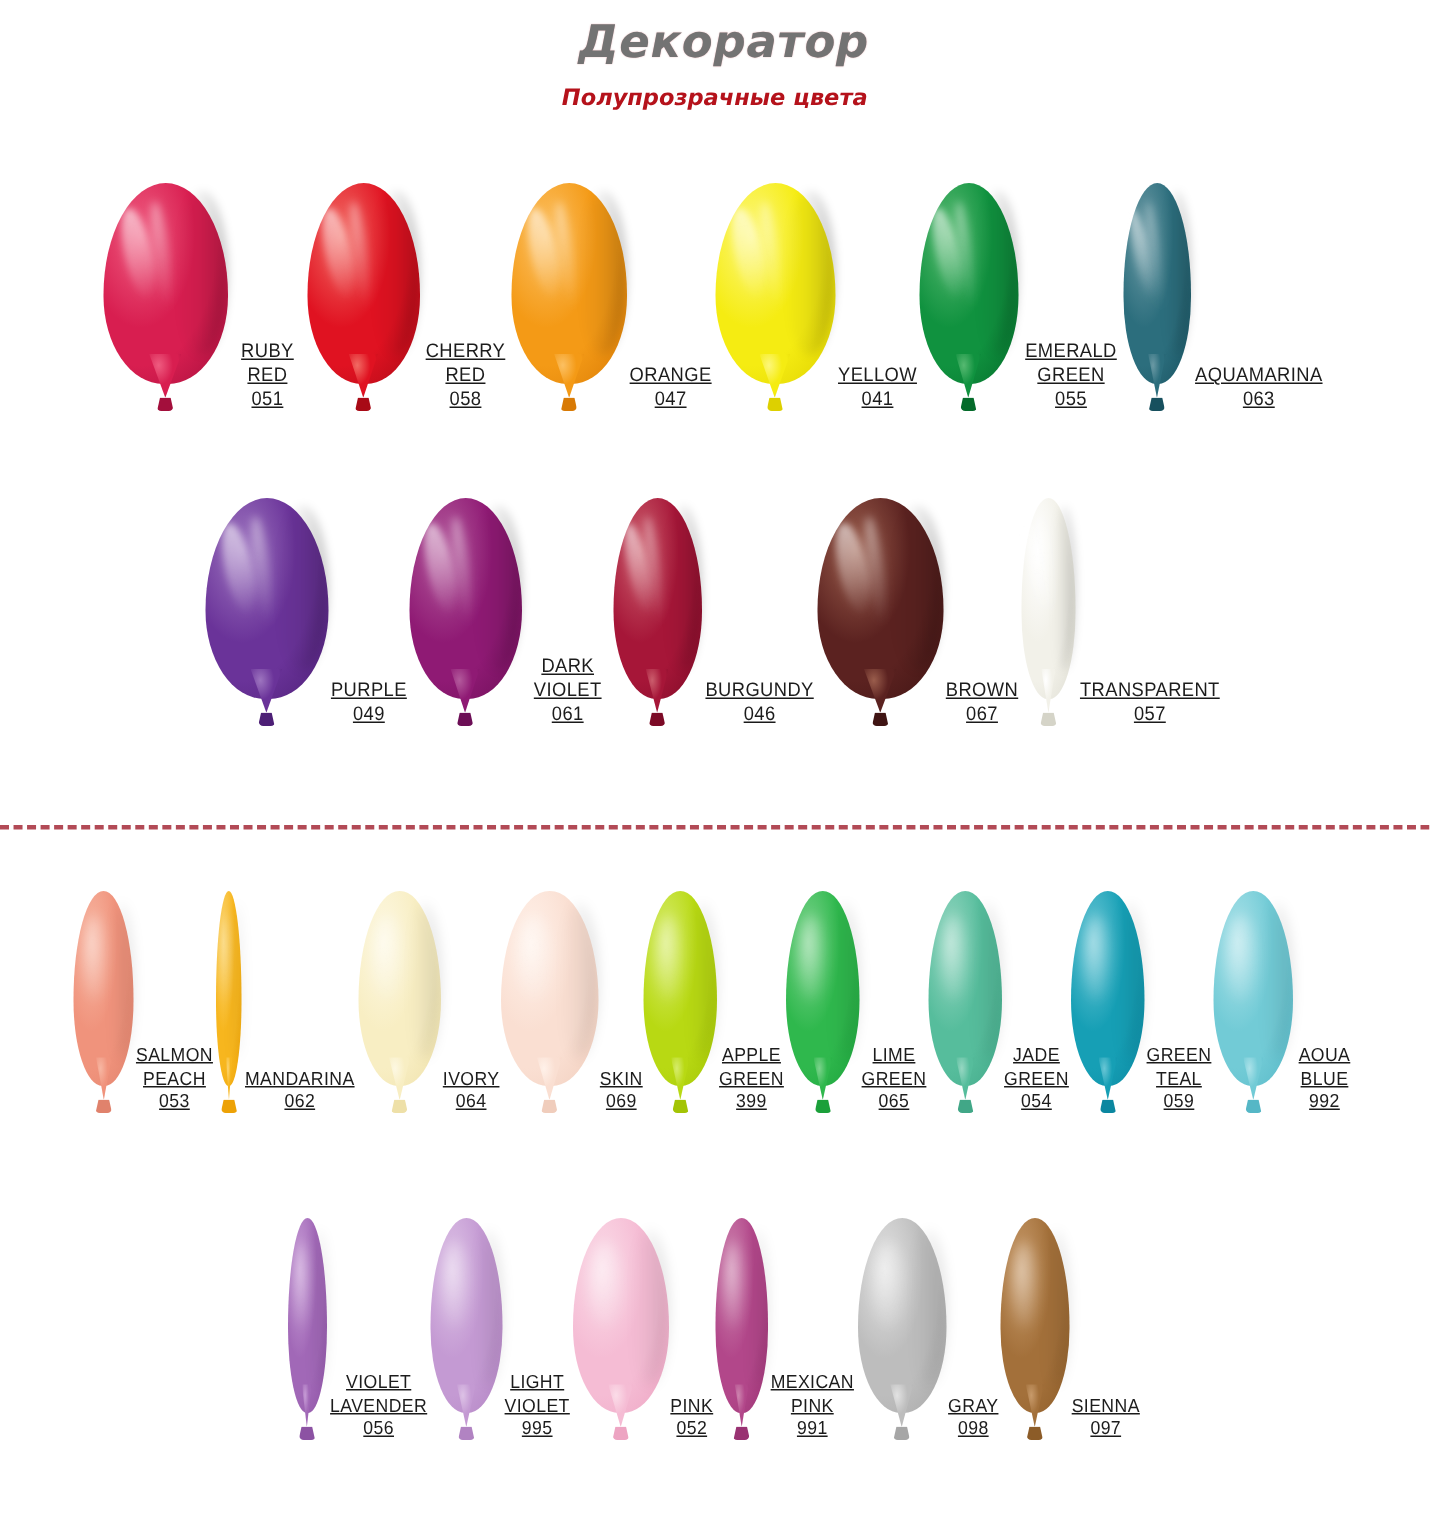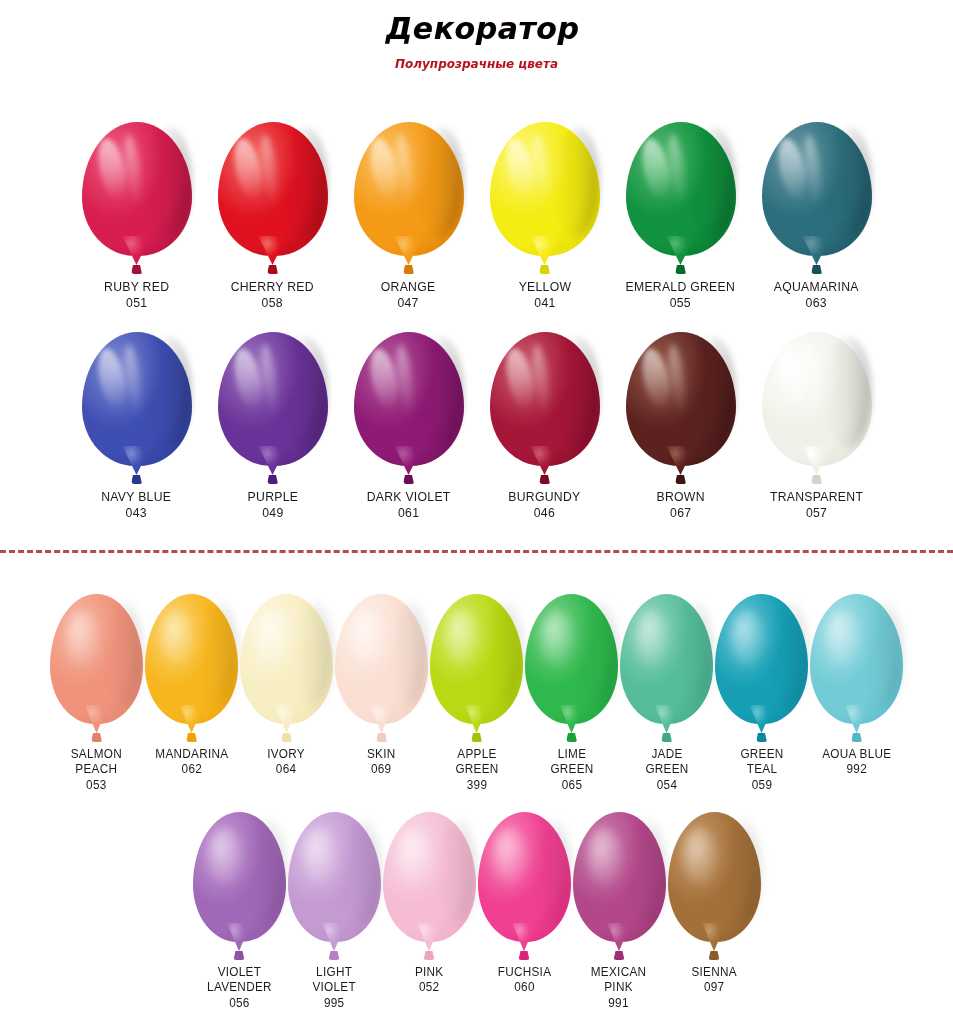--- a/index.html
+++ b/index.html
@@ -27,21 +27,21 @@
     font-weight: bold;
     font-style: italic;
     color: #b5121b;
     letter-spacing: 0.5px;
     line-height: 1;
     margin: 0;
     text-shadow: 0 0 1px rgba(181,18,27,0.35);
   }
   .brand-subtitle {
     font-family: "DejaVu Sans", sans-serif;
-    font-size: 12px;
+    font-size: 15px;
     font-weight: bold;
     font-style: italic;
     color: #b5121b;
     margin: 14px 0 0 0;
     line-height: 1;
   }
 
   
   .section-divider {
     position: absolute;
@@ -61,22 +61,23 @@
     left: 0;
     width: 953px;
   }
   #row-1 { top: 122px; }
   #row-2 { top: 332px; }
   #row-3 { top: 594px; }
   #row-4 { top: 812px; }
 
   .swatch {
     display: flex;
-    flex-direction: column;
-    align-items: center;
+    flex-direction: row;
+    align-items: flex-end;
+    text-decoration: underline;
   }
   
   .row-gloss .swatch { width: 136px; }
   
   .row-pastel .swatch { width: 95px; }
 
   
   .balloon-wrap {
     position: relative;
     display: block;
@@ -216,21 +217,21 @@
     color: #1c1c1c;
     letter-spacing: 0.3px;
     transform: scaleX(0.94);
   }
   .row-pastel .label-code { font-size: 12.5px; }
 </style>
 </head>
 <body>
 
 <div class="header">
-  <div class="brand-title" style="color: #000000; padding-left: 12px;">Декоратор</div>
+  <div class="brand-title" style="color: #737373; padding-left: 12px;">Декоратор</div>
   <div class="brand-subtitle" style="color: rgb(181, 18, 27);">Полупрозрачные цвета</div>
 </div>
 
 <div class="section-divider" id="divider-main" style="border-top-color: rgb(178, 74, 86); border-top-style: dashed;"></div>
 
 <div id="rows-host">
     <div class="balloon-row row-gloss" id="row-1">
       <div class="swatch">
         <div class="balloon-wrap">
           <div class="balloon-body" style="background: radial-gradient(at 30% 26%, rgb(239, 92, 128) 0%, rgb(216, 30, 80) 44%, rgb(216, 30, 80) 62%, rgb(163, 15, 60) 100%);">
@@ -310,34 +311,20 @@
           </div>
           <div class="balloon-knot" style="background: rgb(23, 80, 94);"></div>
         </div>
         <div class="swatch-label">
           <span class="label-name">AQUAMARINA</span>
           <span class="label-code">063</span>
         </div>
       </div>
     </div>
     <div class="balloon-row row-gloss" id="row-2">
-      <div class="swatch">
-        <div class="balloon-wrap">
-          <div class="balloon-body" style="background: radial-gradient(at 30% 26%, rgb(127, 138, 210) 0%, rgb(62, 78, 178) 44%, rgb(62, 78, 178) 62%, rgb(41, 58, 141) 100%);">
-            <div class="gloss-hl"></div>
-            <div class="gloss-hl2"></div>
-            <div class="gloss-shade"></div>
-          </div>
-          <div class="balloon-knot" style="background: rgb(41, 58, 141);"></div>
-        </div>
-        <div class="swatch-label">
-          <span class="label-name">NAVY BLUE</span>
-          <span class="label-code">043</span>
-        </div>
-      </div>
       <div class="swatch">
         <div class="balloon-wrap">
           <div class="balloon-body" style="background: radial-gradient(at 30% 26%, rgb(157, 116, 191) 0%, rgb(106, 51, 153) 44%, rgb(106, 51, 153) 62%, rgb(77, 31, 118) 100%);">
             <div class="gloss-hl"></div>
             <div class="gloss-hl2"></div>
             <div class="gloss-shade"></div>
           </div>
           <div class="balloon-knot" style="background: rgb(77, 31, 118);"></div>
         </div>
         <div class="swatch-label">
@@ -563,47 +550,47 @@
           </div>
           <div class="balloon-knot" style="background: rgb(237, 164, 194);"></div>
         </div>
         <div class="swatch-label">
           <span class="label-name">PINK</span>
           <span class="label-code">052</span>
         </div>
       </div>
       <div class="swatch">
         <div class="balloon-wrap">
-          <div class="balloon-body" style="background: radial-gradient(at 30% 26%, rgb(248, 136, 184) 0%, rgb(239, 64, 145) 44%, rgb(239, 64, 145) 62%, rgb(221, 34, 121) 100%);">
-            <div class="matte-hl"></div>
-            <div class="matte-shade"></div>
-          </div>
-          <div class="balloon-knot" style="background: rgb(221, 34, 121);"></div>
-        </div>
-        <div class="swatch-label">
-          <span class="label-name">FUCHSIA</span>
-          <span class="label-code">060</span>
-        </div>
-      </div>
-      <div class="swatch">
-        <div class="balloon-wrap">
           <div class="balloon-body" style="background: radial-gradient(at 30% 26%, rgb(205, 131, 174) 0%, rgb(178, 71, 138) 44%, rgb(178, 71, 138) 62%, rgb(153, 50, 114) 100%);">
             <div class="matte-hl"></div>
             <div class="matte-shade"></div>
           </div>
           <div class="balloon-knot" style="background: rgb(153, 50, 114);"></div>
         </div>
         <div class="swatch-label">
           <span class="label-name">MEXICAN
 PINK</span>
           <span class="label-code">991</span>
         </div>
       </div>
       <div class="swatch">
         <div class="balloon-wrap">
+          <div class="balloon-body" style="background: radial-gradient(at 30% 26%, rgb(226, 226, 226) 0%, rgb(189, 189, 189) 44%, rgb(189, 189, 189) 62%, rgb(166, 166, 166) 100%);">
+            <div class="matte-hl"></div>
+            <div class="matte-shade"></div>
+          </div>
+          <div class="balloon-knot" style="background: rgb(166, 166, 166);"></div>
+        </div>
+        <div class="swatch-label">
+          <span class="label-name">GRAY</span>
+          <span class="label-code">098</span>
+        </div>
+      </div>
+      <div class="swatch">
+        <div class="balloon-wrap">
           <div class="balloon-body" style="background: radial-gradient(at 30% 26%, rgb(199, 154, 106) 0%, rgb(163, 112, 58) 44%, rgb(163, 112, 58) 62%, rgb(140, 92, 40) 100%);">
             <div class="matte-hl"></div>
             <div class="matte-shade"></div>
           </div>
           <div class="balloon-knot" style="background: rgb(140, 92, 40);"></div>
         </div>
         <div class="swatch-label">
           <span class="label-name">SIENNA</span>
           <span class="label-code">097</span>
         </div>

